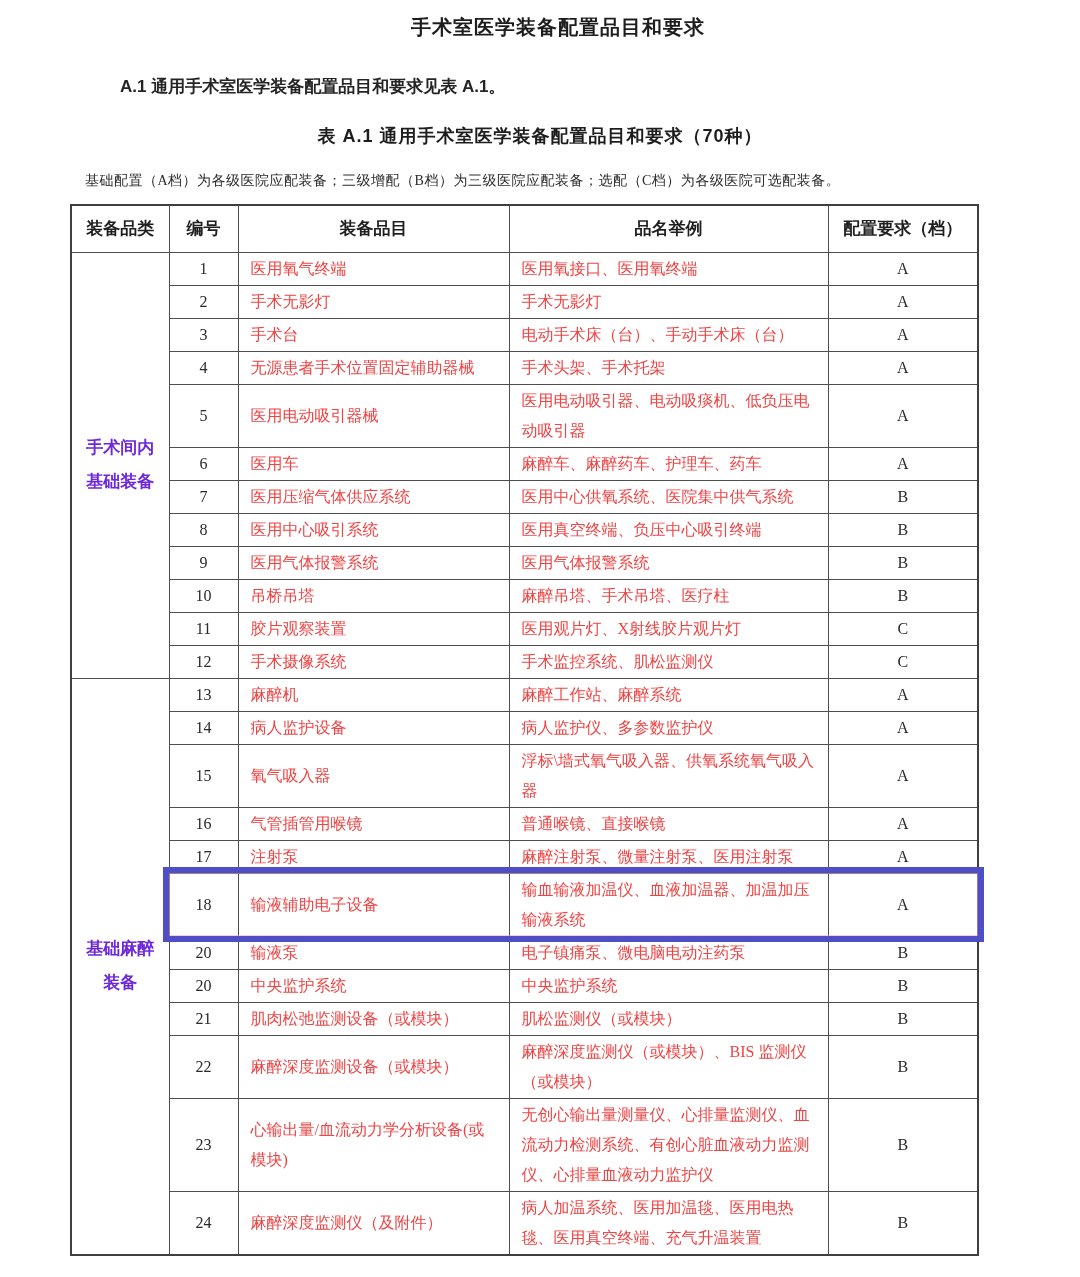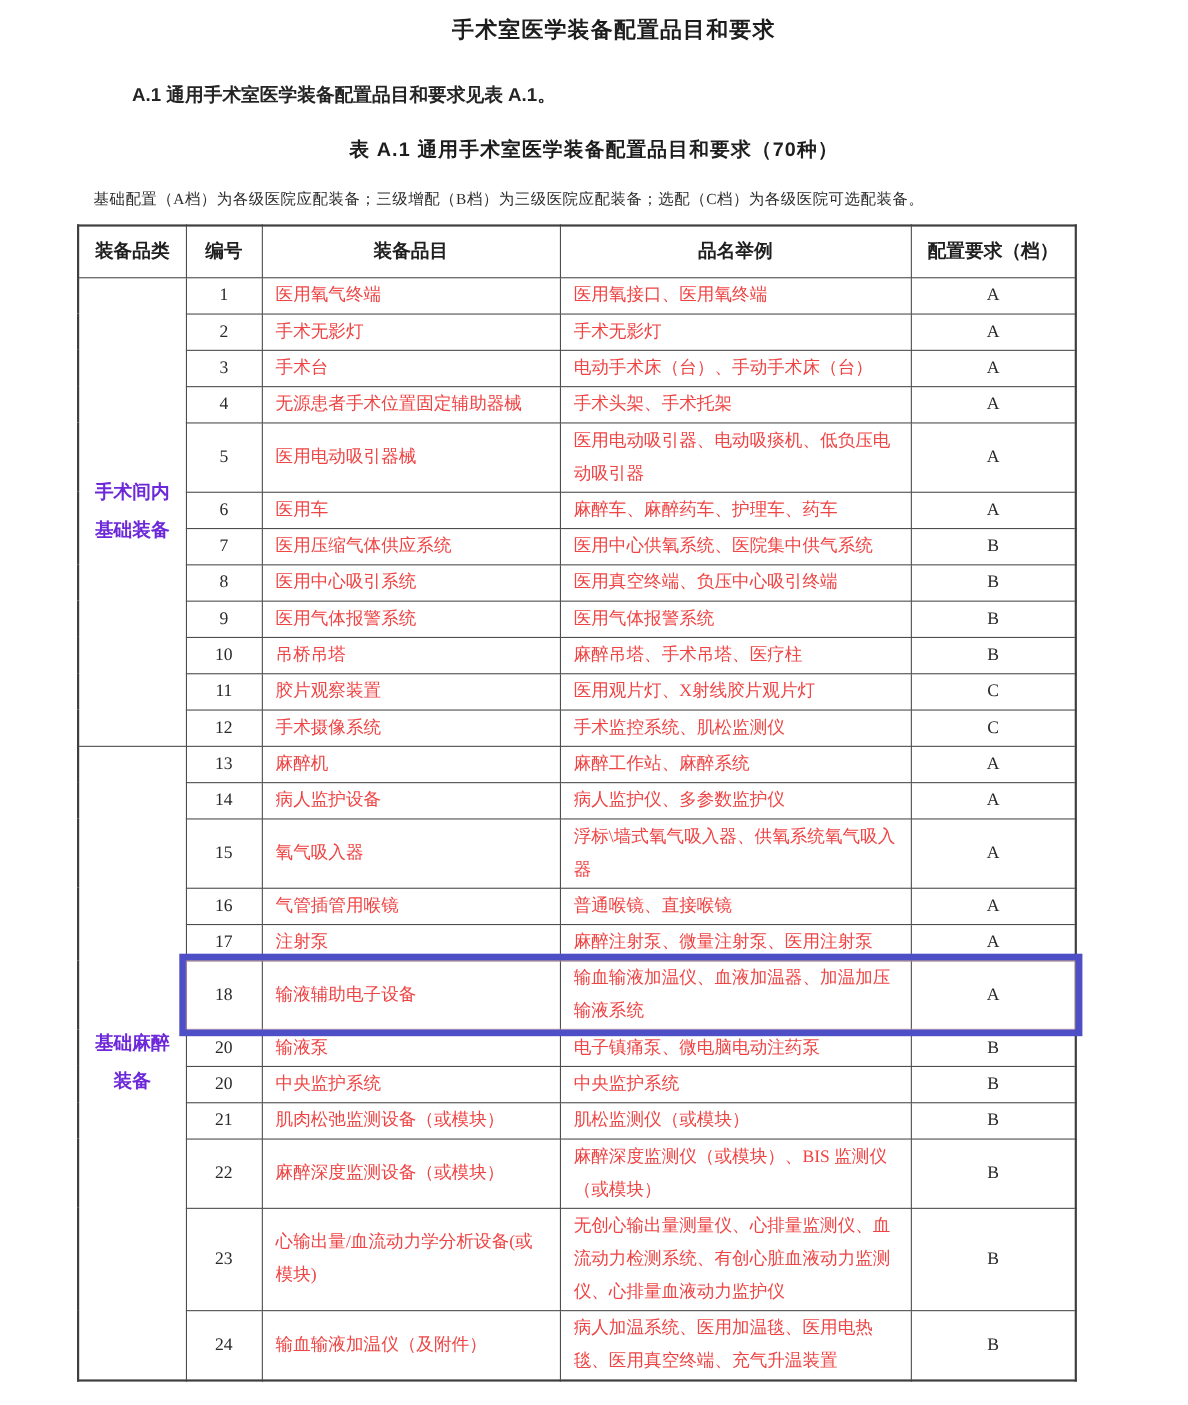--- a/index.html
+++ b/index.html
@@ -281,21 +281,21 @@
             <td class="grade">B</td>
           </tr>
           <tr>
             <td class="num">23</td>
             <td class="item">心输出量/血流动力学分析设备(或模块)</td>
             <td class="ex">无创心输出量测量仪、心排量监测仪、血流动力检测系统、有创心脏血液动力监测仪、心排量血液动力监护仪</td>
             <td class="grade">B</td>
           </tr>
           <tr>
             <td class="num">24</td>
-            <td class="item">输血输液加温仪（及附件）</td>
+            <td class="item">麻醉深度监测仪（及附件）</td>
             <td class="ex">病人加温系统、医用加温毯、医用电热毯、医用真空终端、充气升温装置</td>
             <td class="grade">B</td>
           </tr>
         </tbody>
     </table>
     <div class="highlight-box" style="left: 93px; top: 663px; width: 821px; height: 75px; border-color: rgb(78, 78, 198);"></div>
   </div>
 </div>
 
 </body></html>

